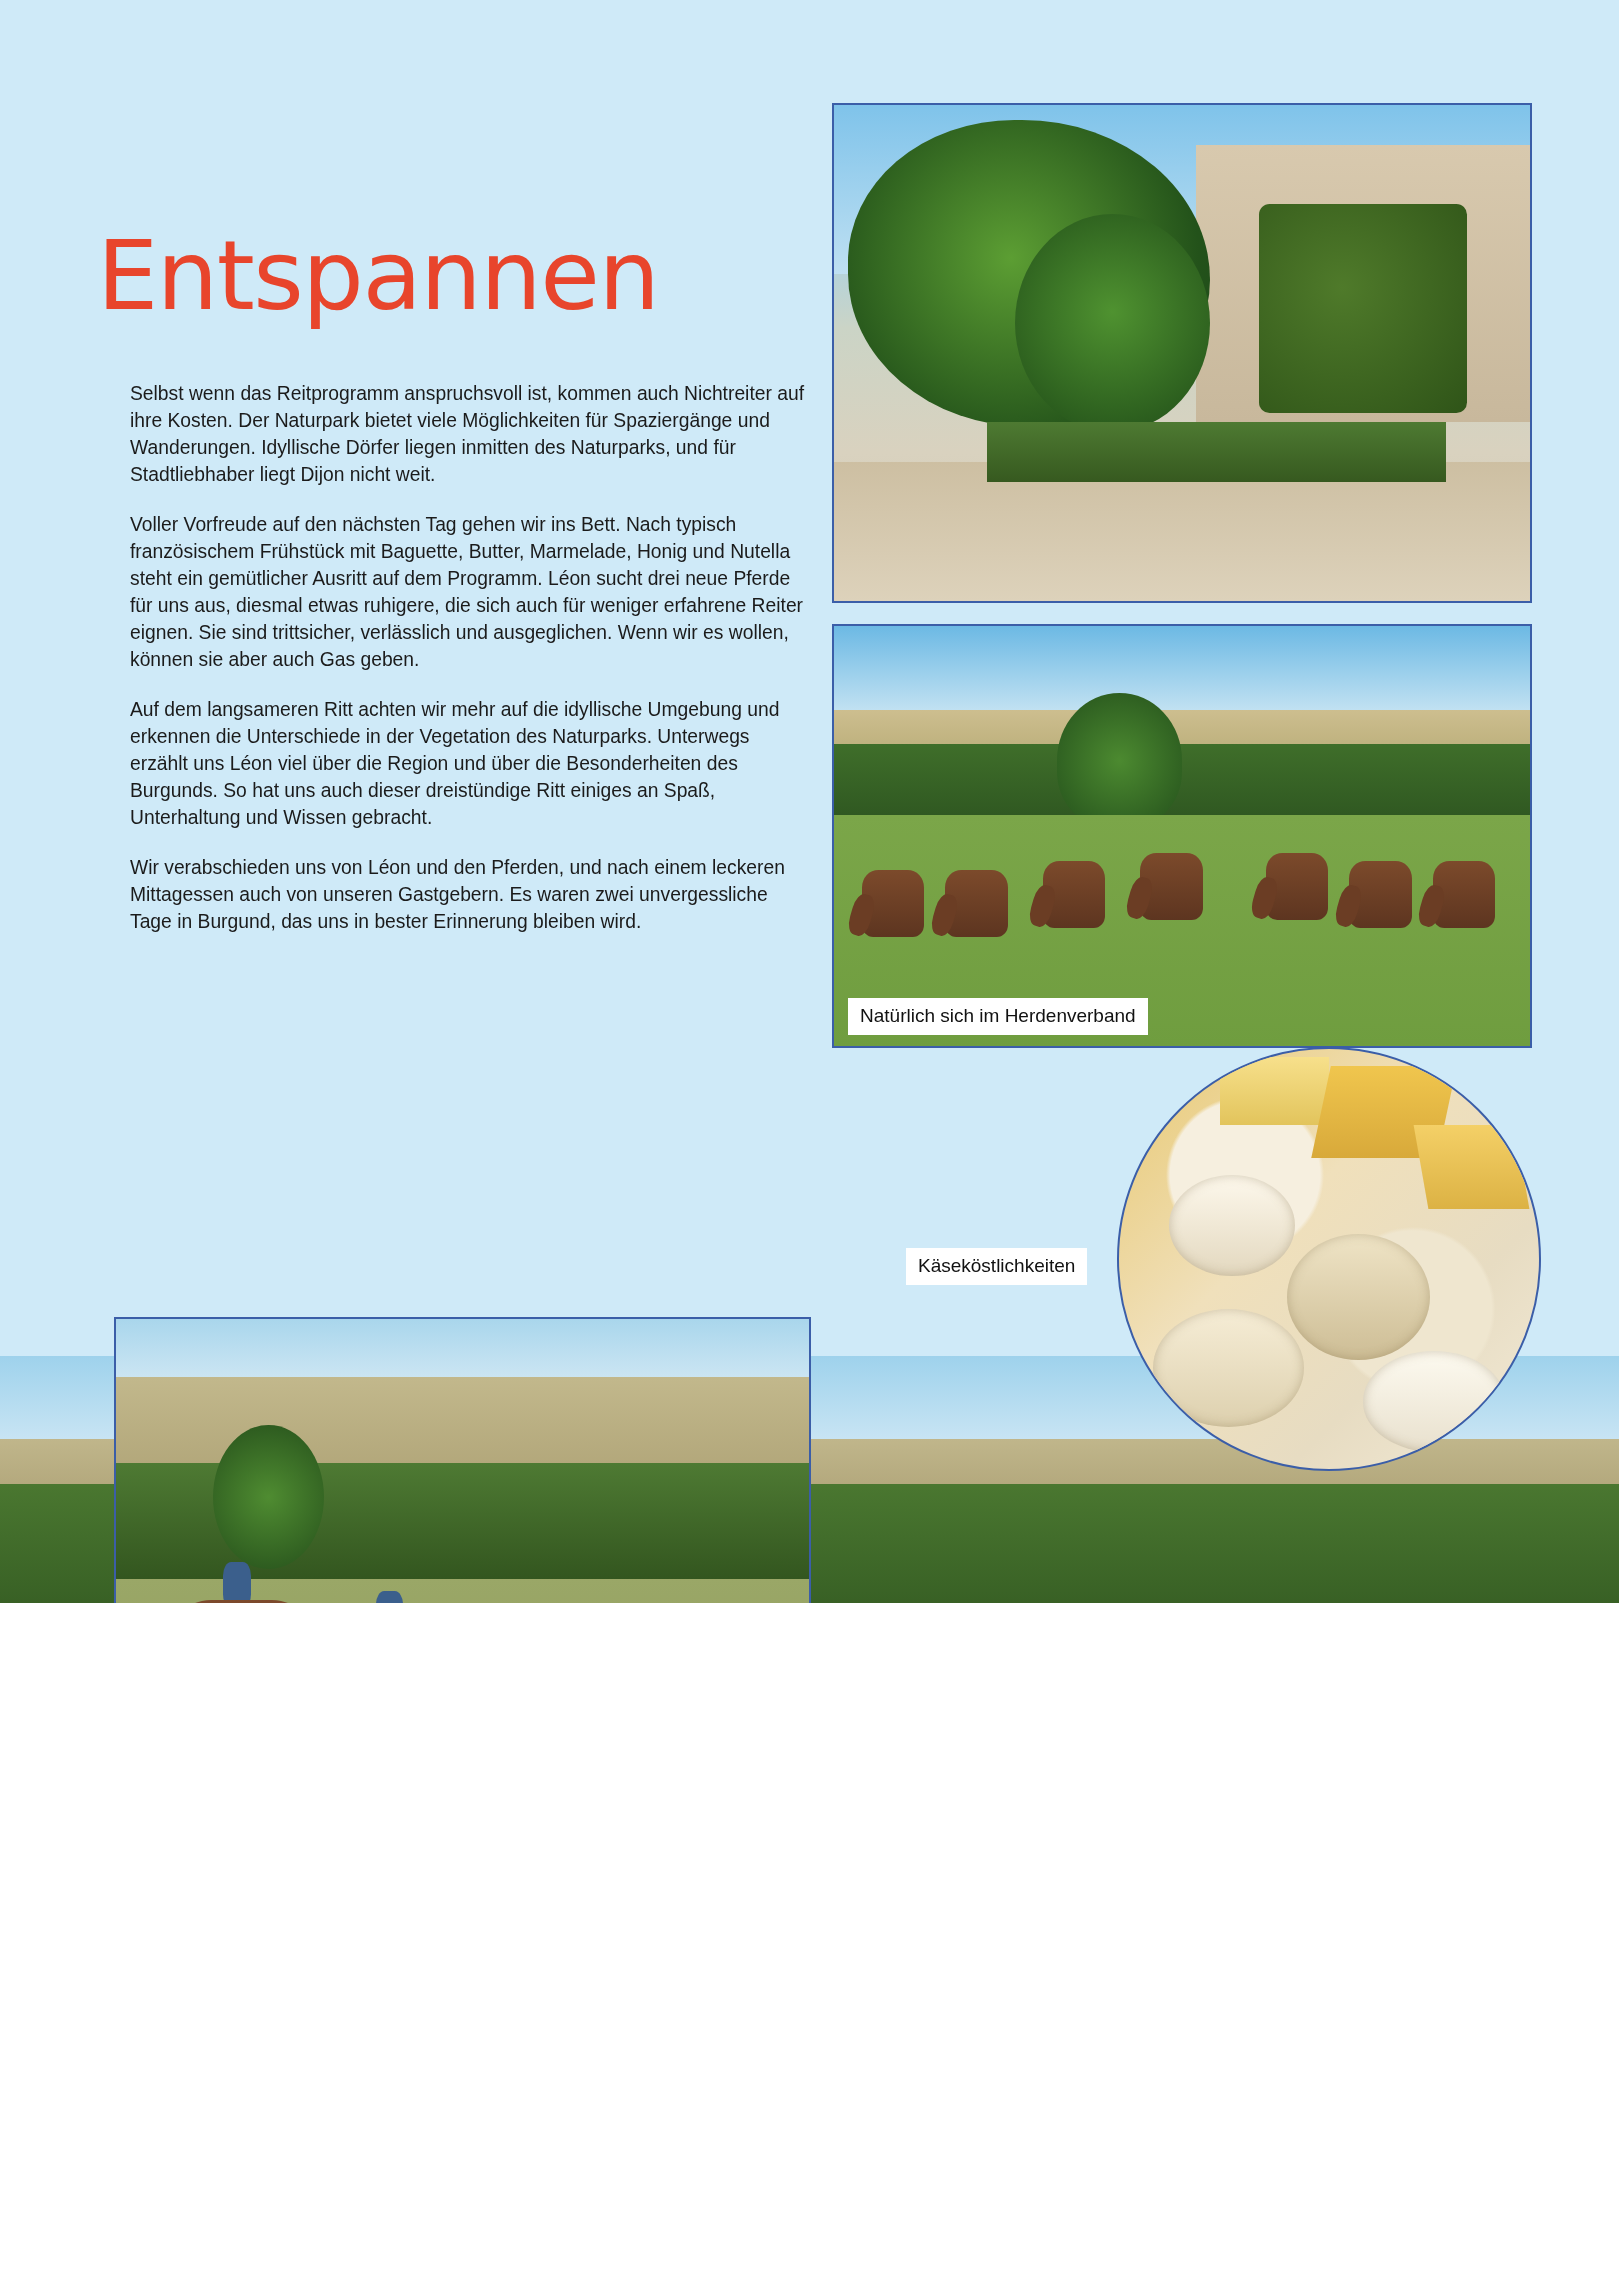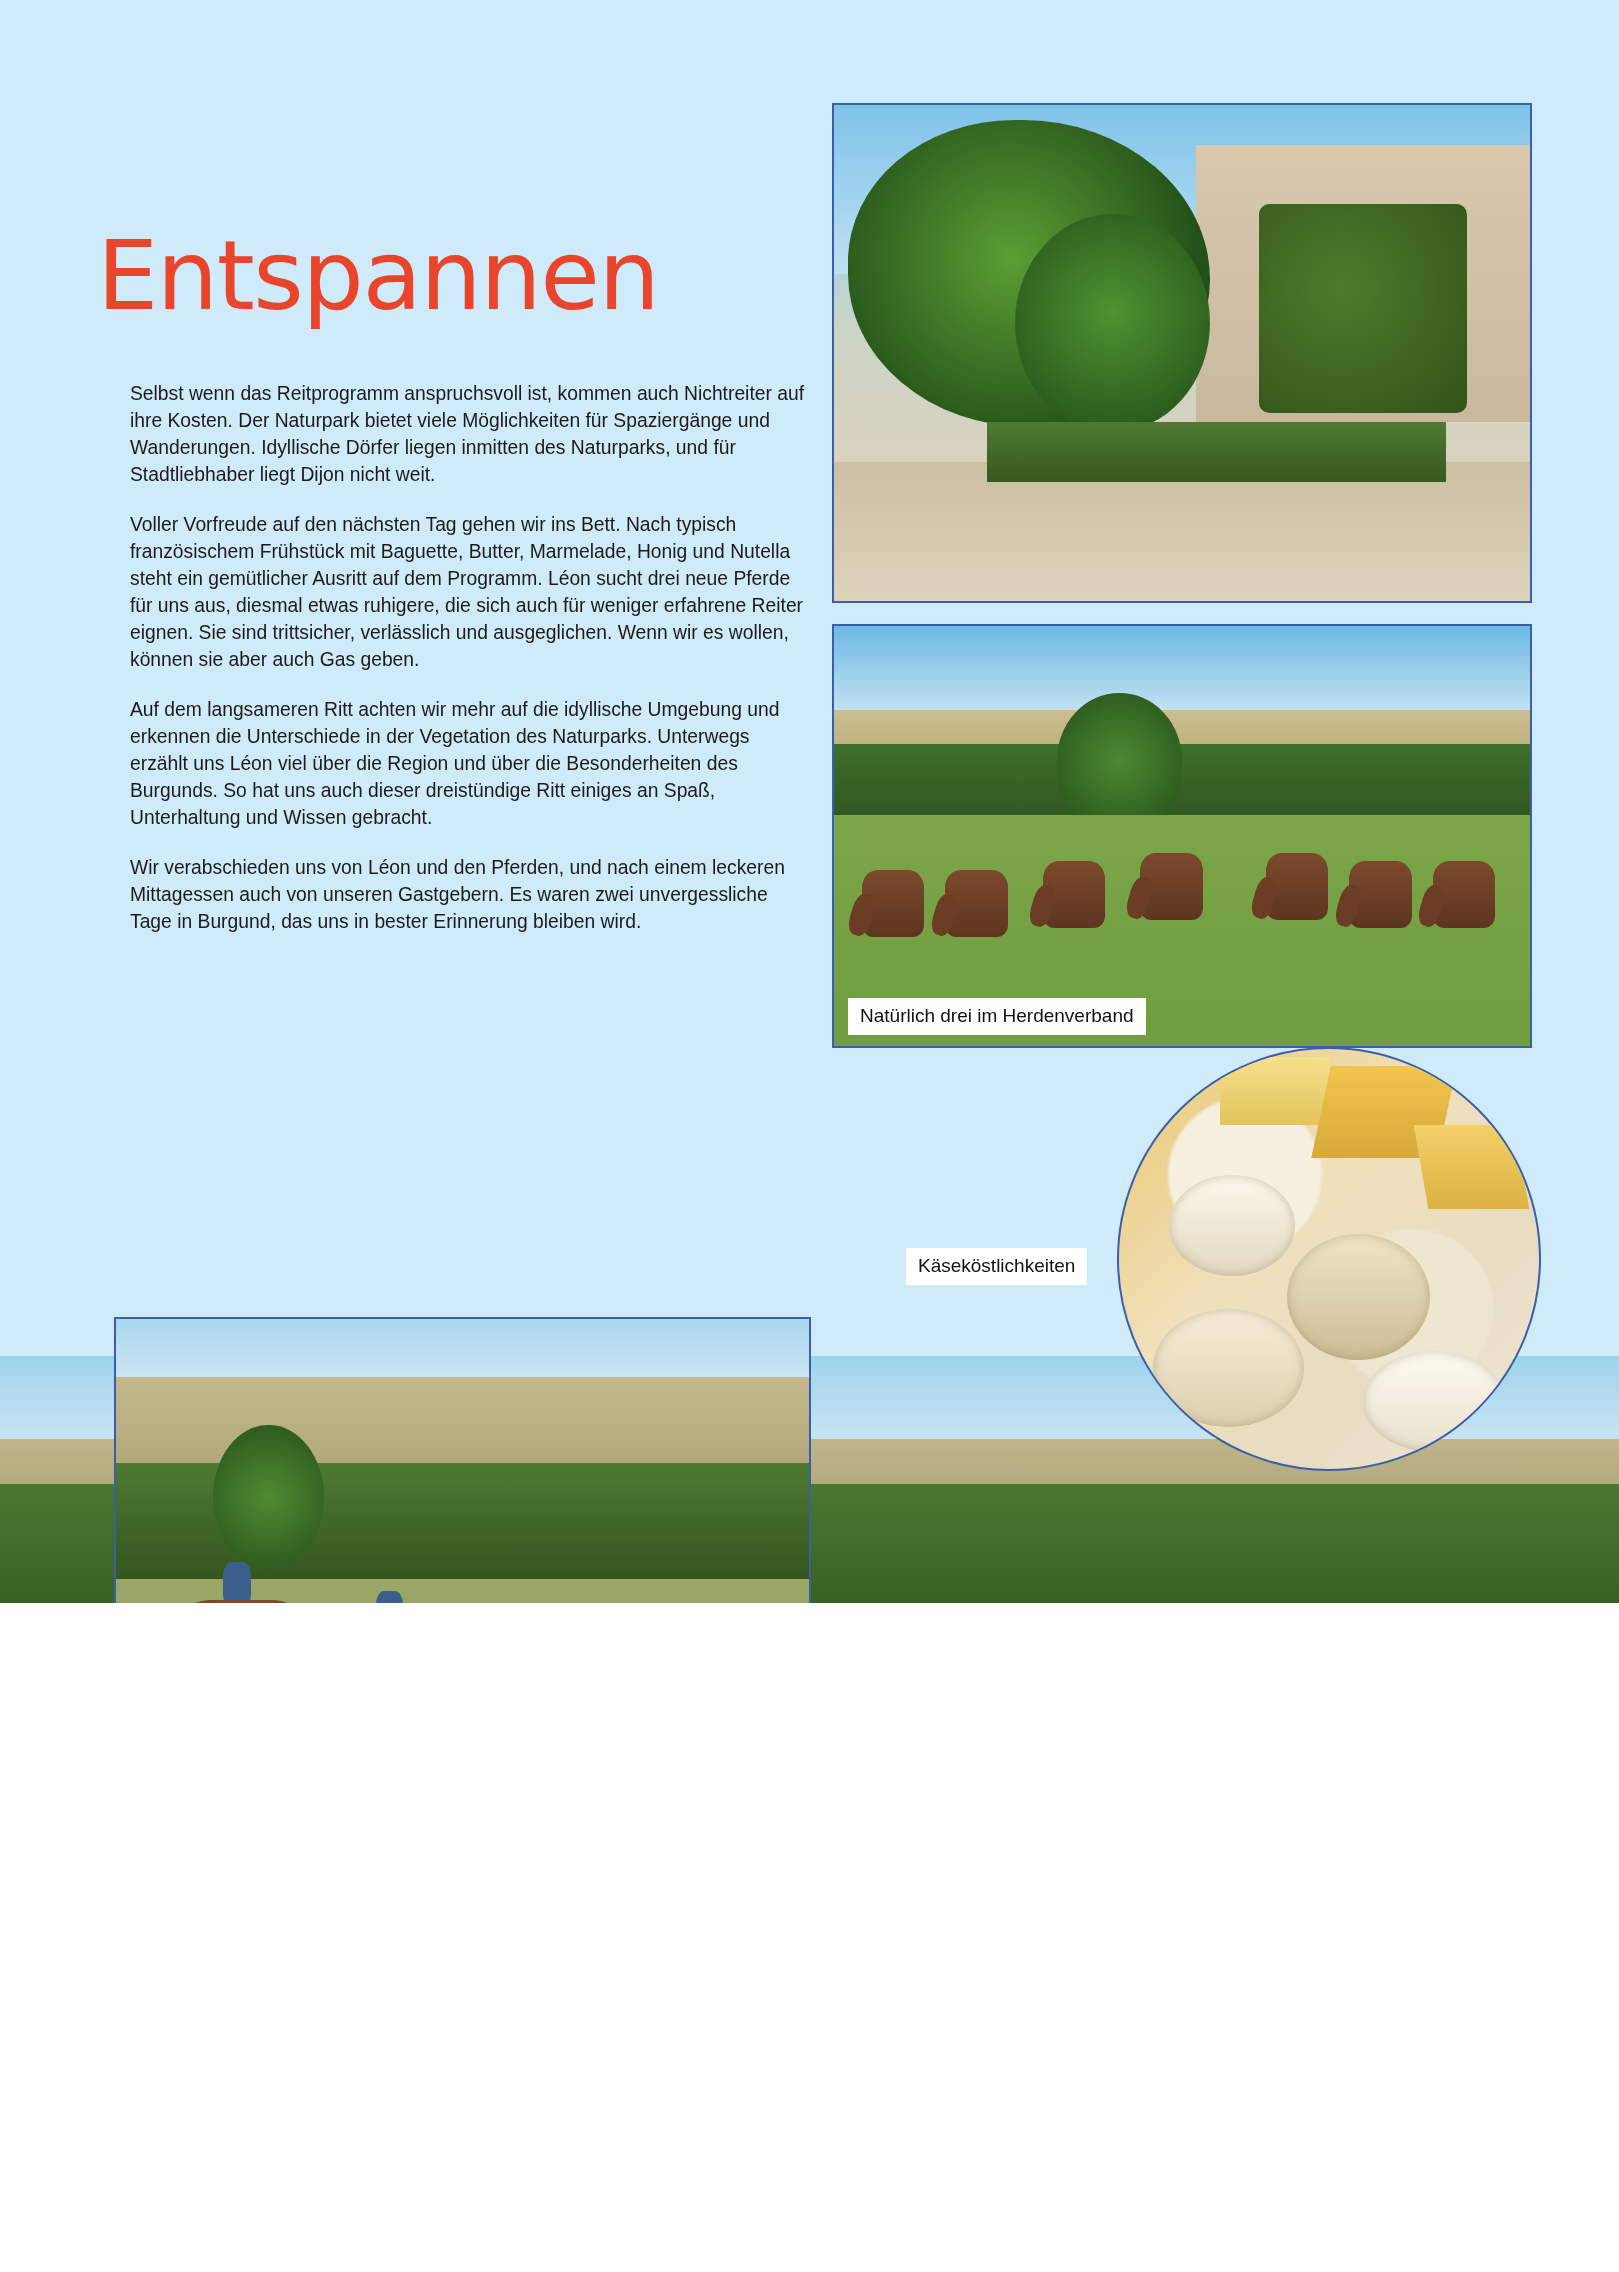--- a/index.html
+++ b/index.html
@@ -318,21 +318,21 @@
     <div class="hd-bigtree"></div>
     <div class="hd-grass"></div>
     <div class="horse" style="left:4%;"></div>
     <div class="horse" style="left:16%;"></div>
     <div class="horse" style="left:30%; bottom:28%;"></div>
     <div class="horse" style="left:44%; bottom:30%;"></div>
     <div class="horse" style="left:62%; bottom:30%;"></div>
     <div class="horse" style="left:74%; bottom:28%;"></div>
     <div class="horse" style="left:86%; bottom:28%;"></div>
   </div>
-  <div class="caption cap-herde">Natürlich drei im Herdenverband</div>
+  <div class="caption cap-herde">Natürlich sich im Herdenverband</div>
 
   <div class="photo photo-kaese">
     <div class="cheese-wedge cw3"></div>
     <div class="cheese-wedge cw1"></div>
     <div class="cheese-wedge cw2"></div>
     <div class="cheese c1"></div>
     <div class="cheese c2"></div>
     <div class="cheese c3"></div>
     <div class="cheese c4"></div>
   </div>

